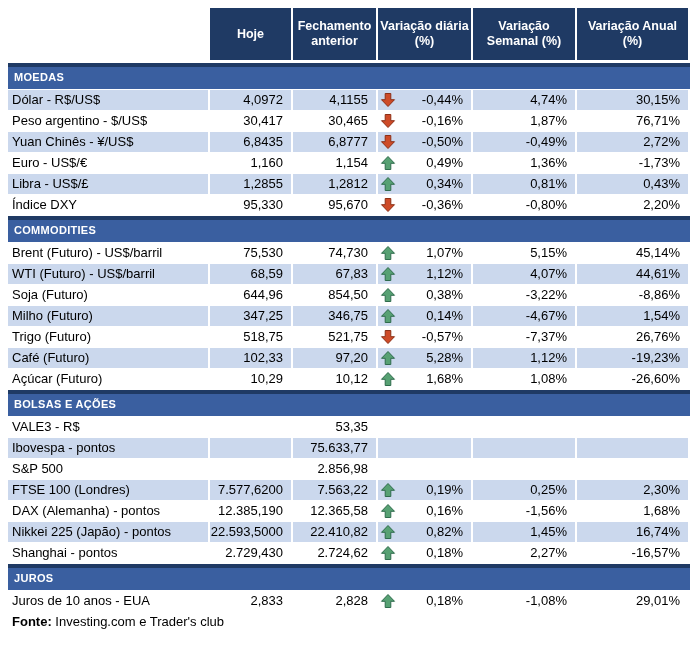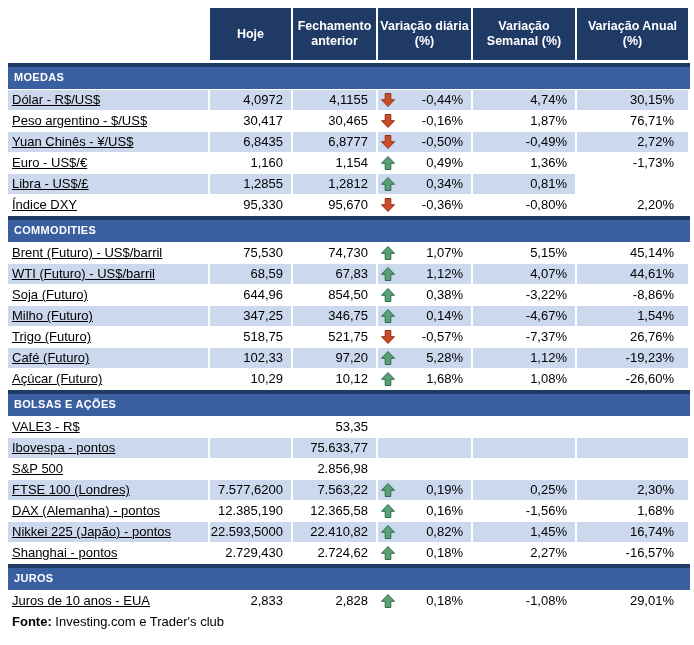--- a/index.html
+++ b/index.html
@@ -8,21 +8,21 @@
   }
   *{ box-sizing:border-box; }
   html,body{ margin:0; padding:0; }
   body{
     width:694px; height:645px; overflow:hidden; background:#fff;
     font-family:"Liberation Sans", sans-serif; color:#000;
   }
   .page{ padding:8px 0 0 8px; width:690px; }
 
   
-  .c-label{ width:202px;text-decoration:underline; } .c-hoje{ width:83px; } .c-fech{ width:85px; }
+  .c-label{ width:202px; } .c-hoje{ width:83px; } .c-fech{ width:85px; }
   .c-diaria{ width:95px; } .c-semanal{ width:104px; } .c-anual{ width:111px; }
 
   .header-row{ display:flex; height:52px; margin-bottom:3px; width:682px; }
   .hdr{
     background:var(--navy); color:#fff; font-weight:bold; font-size:12.5px;
     line-height:1.2; display:flex; align-items:center; justify-content:center;
     text-align:center; border-right:2px solid #fff; padding:0 2px;
   }
   .hdr.c-anual{ border-right:none; }
   .hdr-spacer{ background:transparent; }
@@ -31,21 +31,21 @@
     width:682px; height:26px; border-top:4px solid var(--navy);
     background:var(--band); color:#fff; font-weight:bold; font-size:11px;
     line-height:21px; padding-left:6px; letter-spacing:.3px;
   }
   .rows{ padding-top:1px; }
   .row{ display:flex; height:20px; margin-bottom:1px; font-size:13px; line-height:20px; width:682px; }
   .cell{ border-right:2px solid #fff; background:transparent; white-space:nowrap; overflow:hidden; }
   .cell.c-anual{ border-right:none; }
   .row.light .cell{ background:var(--light); }
   .num{ text-align:right; padding-right:8px; }
-  .c-anual.num{ padding-right:14px; }
+  .c-anual.num{ padding-right:8px; }
   .lbl{ padding-left:4px; }
 
   .c-diaria{ position:relative; }
   .arrow{ position:absolute; left:2px; top:2px; width:16px; height:16px; }
   .arrow svg{ display:none; width:16px; height:16px; }
   .arrow-up svg.up{ display:block; }
   .arrow-down svg.down{ display:block; }
   .arrow-up svg path{ fill:var(--up_green); stroke:#2E6B4C; stroke-width:1; stroke-linejoin:round; }
   .arrow-down svg path{ fill:var(--down_red); stroke:#8C2F16; stroke-width:1; stroke-linejoin:round; }
 
@@ -145,20 +145,21 @@
     <div class="cell num c-diaria">
       <span class="arrow arrow-up">
         <svg class="up" viewBox="0 0 16 16">
                   <path d="M8 1.5 L14.5 8.3 L10.8 8.3 L10.8 14.5 L5.2 14.5 L5.2 8.3 L1.5 8.3 Z"></path>
                 </svg>
 
       </span>
       <span class="val">0,34%</span>
     </div>
     <div class="cell num c-semanal">0,81%</div>
+    <div class="cell num c-anual">0,43%</div>
   </div>
 
   <div class="row">
     <div class="cell lbl c-label">Índice DXY</div>
     <div class="cell num c-hoje">95,330</div>
     <div class="cell num c-fech">95,670</div>
     <div class="cell num c-diaria">
       <span class="arrow arrow-down">
 
         <svg class="down" viewBox="0 0 16 16">

